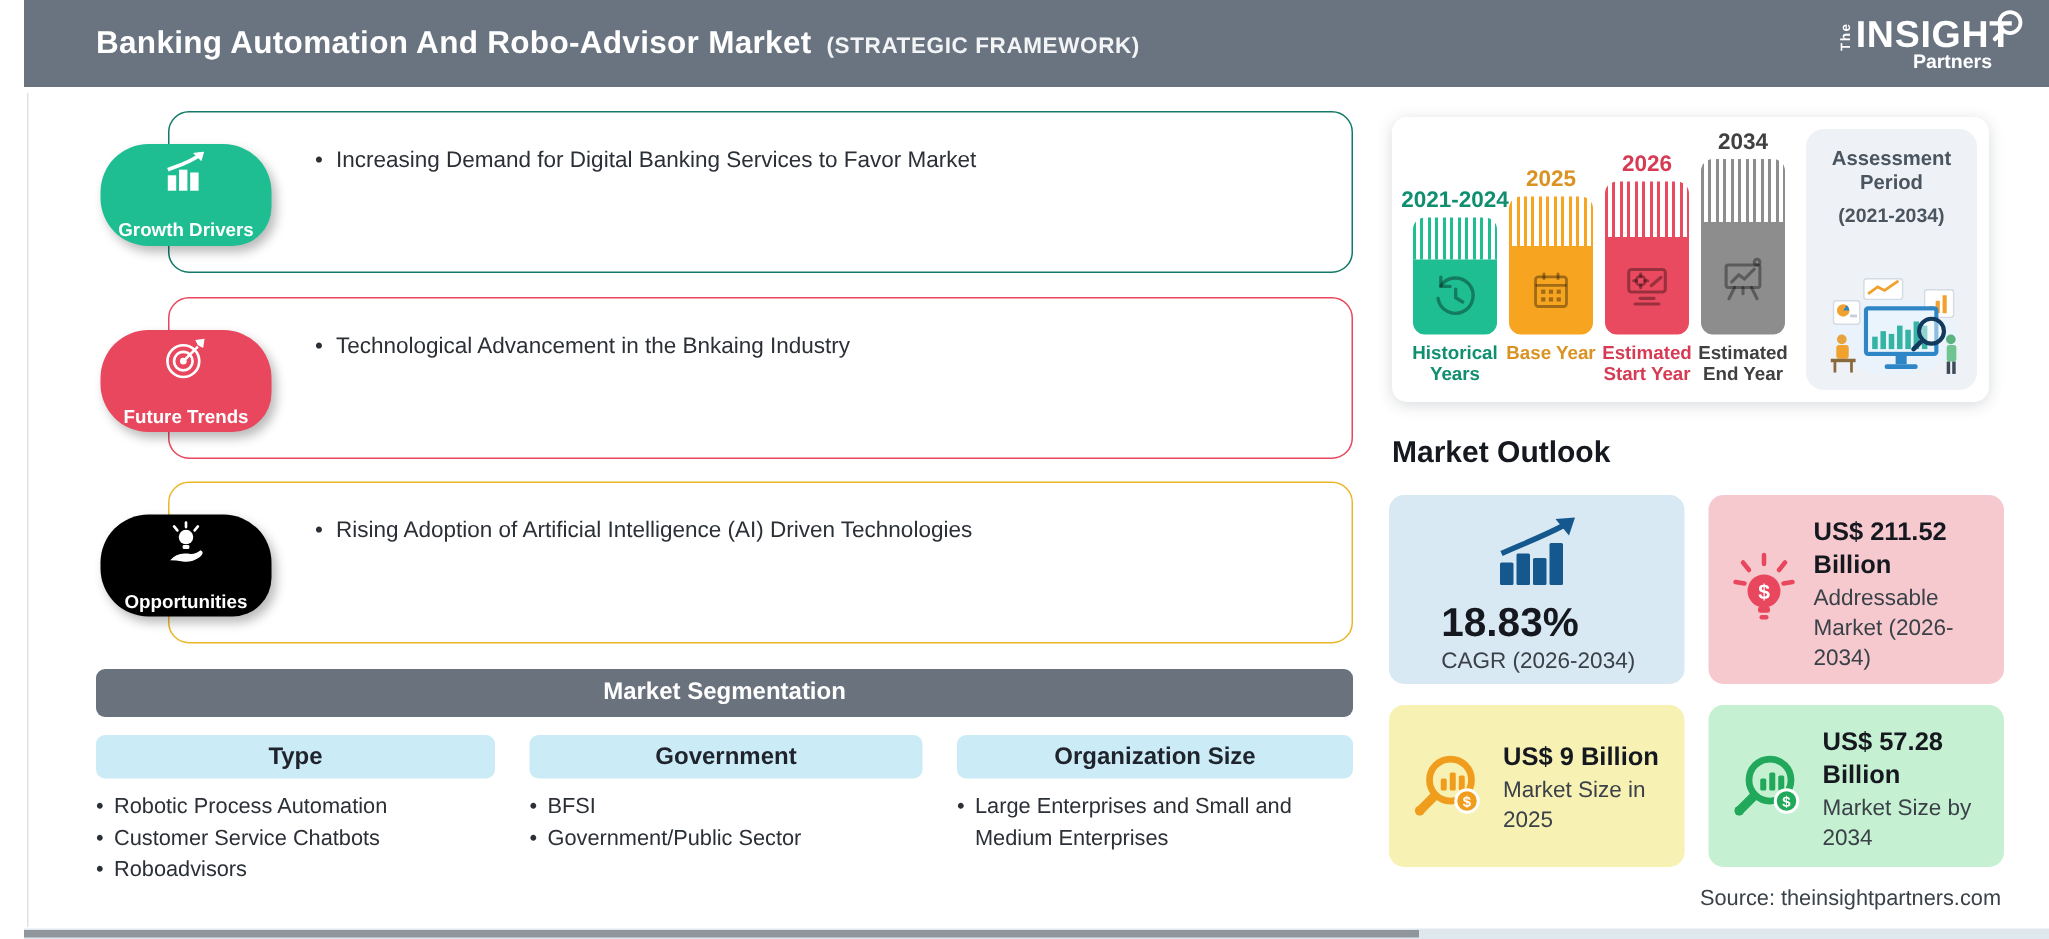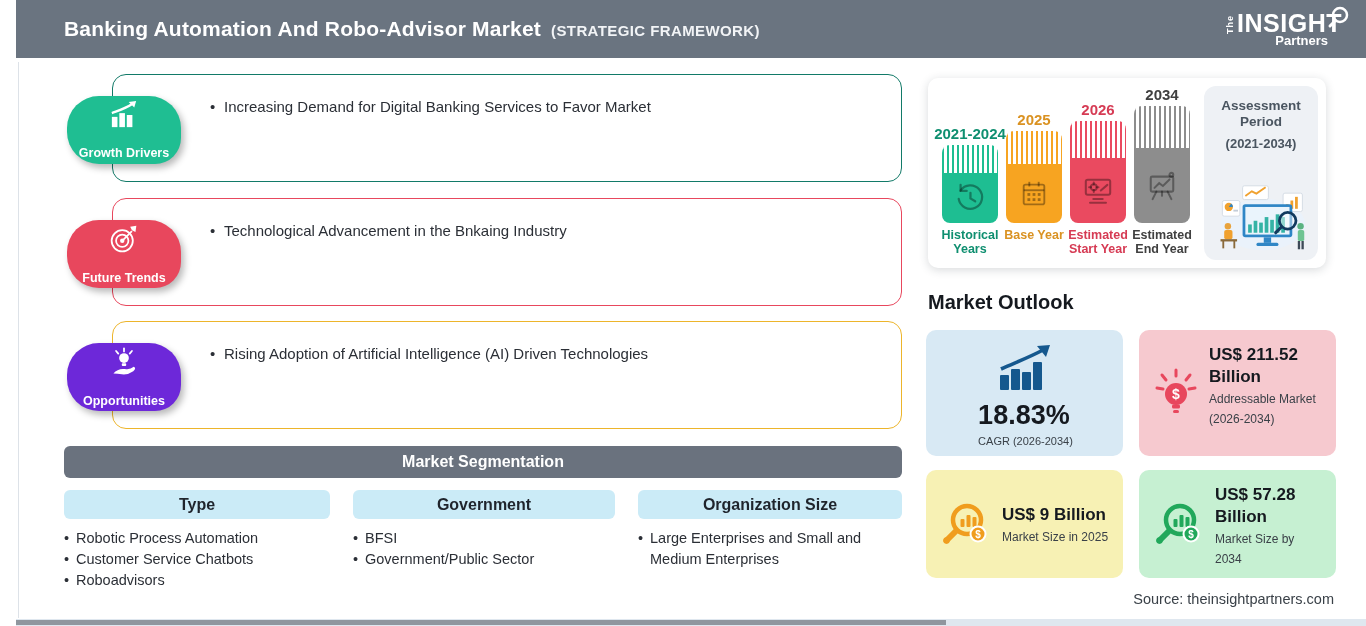--- a/index.html
+++ b/index.html
@@ -69,24 +69,24 @@
 
   
   .outlook-title { position:absolute; left:912px; top:291px; font-size:20px; font-weight:bold; color:#15191f; }
   .cards { position:absolute; left:910px; top:330px; width:410px; display:grid;
            grid-template-columns:197px 197px; column-gap:16px; row-gap:14px; }
   .card { border-radius:10px; padding:14px 12px 12px 14px; display:flex; gap:10px; }
   .card-r1 { height:126px; } .card-r2 { height:108px; }
   .card-icon { flex:0 0 auto; display:flex; align-items:center; }
   .card-text { display:flex; flex-direction:column; }
   .card .value { font-size:17px; font-weight:bold; color:#15191f; line-height:22px; }
-  .card .label { font-size:12px; color:#3a4148; line-height:20px; margin-top:1px; }
+  .card .label { font-size:15px; color:#3a4148; line-height:20px; margin-top:1px; }
   .card.big { align-items:center;flex-direction:column; }
   .card.big .value { font-size:27px; line-height:30px; }
-  .card.big .label { font-size:11px; }
+  .card.big .label { font-size:15px; }
 
   .source { position:absolute; right:48px; top:591px; font-size:14.5px; color:#3a4148; }
 
   
   .hscroll { position:absolute; left:0; right:0; bottom:0; height:7px; background:#dfe7ef; }
   .hscroll-thumb { position:absolute; left:0; top:1px; width:930px; height:5px; background:#8f969e; }
 </style>
 </head>
 <body>
 
@@ -137,21 +137,21 @@
         <polygon points="24,3 31,2 30,9 26,7" fill="#fff"></polygon>
       </svg>
       <span class="badge-label">Future Trends</span>
     </div>
     <ul class="callout-list">
       <li>Technological Advancement in the Bnkaing Industry</li>
     </ul>
   </section>
 
   <section class="callout c3" style="border-color: rgb(237, 181, 43);">
-    <div class="badge" style="background: #6d28d9;">
+    <div class="badge" style="background: #000000;">
       <svg width="32" height="30" viewBox="0 0 36 34">
         <g stroke="#fff" stroke-width="2" stroke-linecap="round">
           <line x1="18" y1="1.5" x2="18" y2="5"></line>
           <line x1="9" y1="4.5" x2="11.5" y2="7.5"></line>
           <line x1="27" y1="4.5" x2="24.5" y2="7.5"></line>
         </g>
         <circle cx="18" cy="12.5" r="5.5" fill="#fff"></circle>
         <rect x="15.5" y="18.5" width="5" height="3" rx="1" fill="#fff"></rect>
         <path d="M6 30 q5 -6 13 -5 q6 1 10 -2.5 q3.5 1.5 -0.5 5 q-6.5 4.5 -13 3.5 q-5 -1 -9.5 -1 z" fill="#fff"></path>
       </svg>

